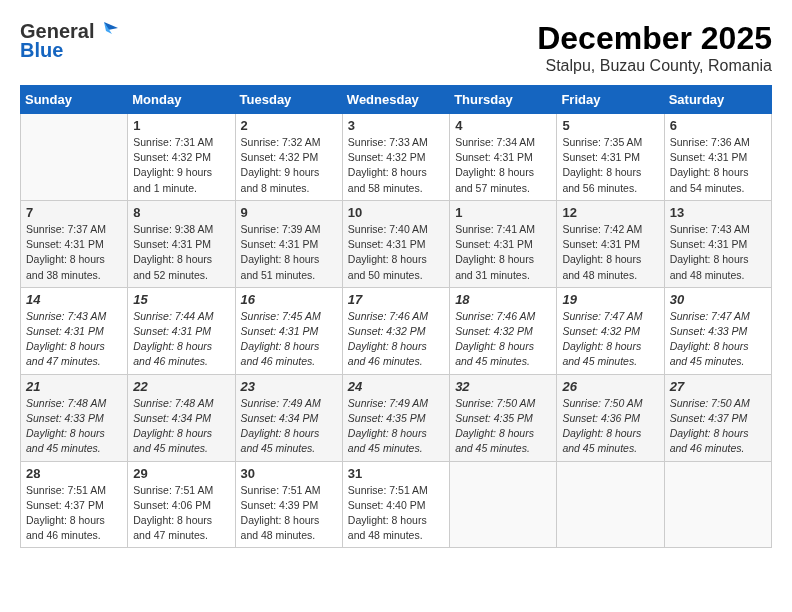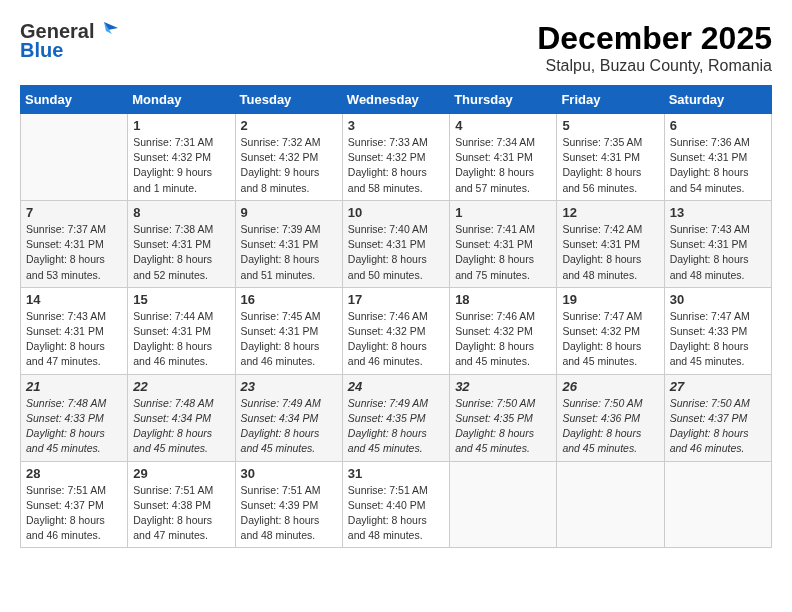--- a/index.html
+++ b/index.html
@@ -77,21 +77,21 @@
       font-size: 10.5px;
       line-height: 1.45;
       color: #333;
     }
     .empty-cell {
       background: #f9f9f9 !important;
     }
     
     .row-1 td { background: #fff; }
     .row-2 td { background: #f0f4f8; }
-    .row-3 td { background: #fff; }
+    .row-3 td { background: #fff; font-style: italic; }
     .row-4 td { background: #f0f4f8; font-style: italic; }
     .row-5 td { background: #fff; }
   </style>
 </head>
 <body>
 
 <div class="header-area">
   <div class="logo">
     <div class="logo-row">
       <span style="font-size:20px;font-weight:bold;color:#333;">General</span>
@@ -178,27 +178,27 @@
           </div>
         </td>
       </tr>
       <tr class="row-2">
         <td>
           <div class="day-number">7</div>
           <div class="day-info">
             <div>Sunrise: 7:37 AM</div>
             <div>Sunset: 4:31 PM</div>
             <div>Daylight: 8 hours</div>
-            <div>and 53 minutes.</div>
+            <div>and 38 minutes.</div>
           </div>
         </td>
         <td>
           <div class="day-number">8</div>
           <div class="day-info">
-            <div>Sunrise: 7:38 AM</div>
+            <div>Sunrise: 9:38 AM</div>
             <div>Sunset: 4:31 PM</div>
             <div>Daylight: 8 hours</div>
             <div>and 52 minutes.</div>
           </div>
         </td>
         <td>
           <div class="day-number">9</div>
           <div class="day-info">
             <div>Sunrise: 7:39 AM</div>
             <div>Sunset: 4:31 PM</div>
@@ -214,21 +214,21 @@
             <div>Daylight: 8 hours</div>
             <div>and 50 minutes.</div>
           </div>
         </td>
         <td>
           <div class="day-number">1</div>
           <div class="day-info">
             <div>Sunrise: 7:41 AM</div>
             <div>Sunset: 4:31 PM</div>
             <div>Daylight: 8 hours</div>
-            <div>and 75 minutes.</div>
+            <div>and 31 minutes.</div>
           </div>
         </td>
         <td>
           <div class="day-number">12</div>
           <div class="day-info">
             <div>Sunrise: 7:42 AM</div>
             <div>Sunset: 4:31 PM</div>
             <div>Daylight: 8 hours</div>
             <div>and 48 minutes.</div>
           </div>
@@ -380,21 +380,21 @@
             <div>Sunrise: 7:51 AM</div>
             <div>Sunset: 4:37 PM</div>
             <div>Daylight: 8 hours</div>
             <div>and 46 minutes.</div>
           </div>
         </td>
         <td>
           <div class="day-number">29</div>
           <div class="day-info">
             <div>Sunrise: 7:51 AM</div>
-            <div>Sunset: 4:38 PM</div>
+            <div>Sunset: 4:06 PM</div>
             <div>Daylight: 8 hours</div>
             <div>and 47 minutes.</div>
           </div>
         </td>
         <td>
           <div class="day-number">30</div>
           <div class="day-info">
             <div>Sunrise: 7:51 AM</div>
             <div>Sunset: 4:39 PM</div>
             <div>Daylight: 8 hours</div>

